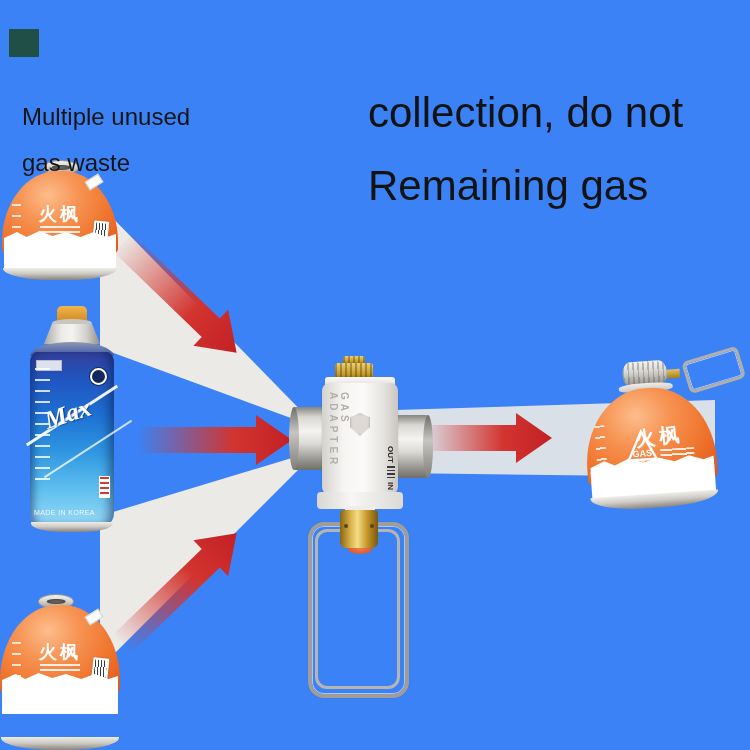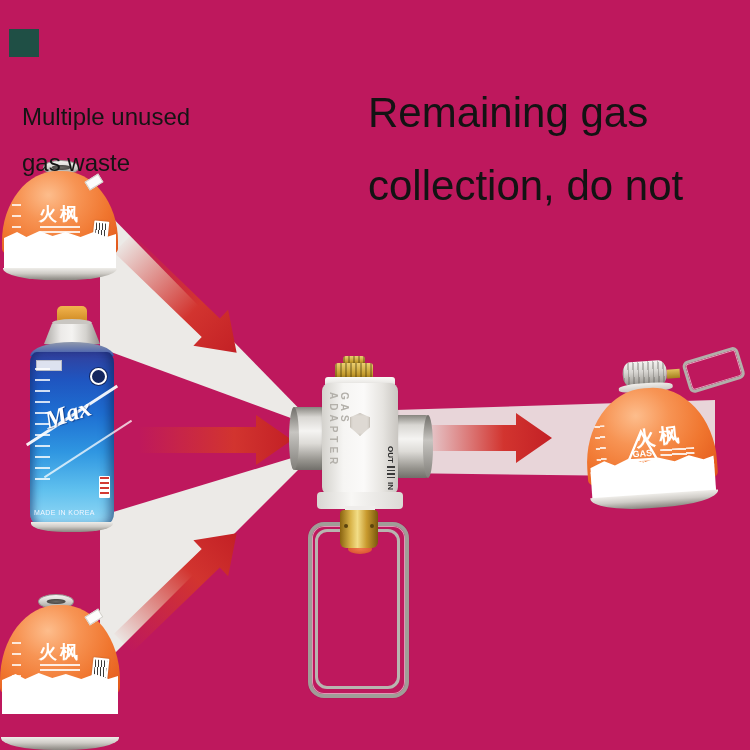--- a/index.html
+++ b/index.html
@@ -1,16 +1,16 @@
 <!DOCTYPE html>
 <html><head>
 <meta charset="utf-8">
 <style>
   html,body{margin:0;padding:0;background:#fff;}
-  #scene{position:relative;width:750px;height:750px;background:#be185d;overflow:hidden;
+  #scene{position:relative;width:750px;height:750px;background:#3b82f6;overflow:hidden;
          font-family:"Liberation Sans",sans-serif;text-decoration:underline;}
   
   .caption{position:absolute;left:22px;top:94px;font-size:24px;line-height:46px;color:#141414;z-index:6;}
   .headline{position:absolute;left:368px;top:76px;font-size:42px;line-height:73px;color:#131313;z-index:6;}
   
   #fx{position:absolute;left:0;top:0;z-index:1;}
   
   .can{position:absolute;z-index:3;}
   .dome{position:absolute;left:0;right:0;
         background:radial-gradient(ellipse at 40% 28%,#fdbd8c 0%,#f79454 30%,#f0762f 62%,#e55d1e 88%,#d9521a 100%);}
@@ -98,22 +98,22 @@
     <path d="M0,-13 H116 V-25 L152,0 L116,25 V13 H0 Z" transform="translate(140,440)" fill="url(#agrad)"></path>
     <path d="M0,-13 H122 V-25 L158,0 L122,25 V13 H0 Z" transform="translate(123,643) rotate(-44)" fill="url(#agrad)"></path>
     <path d="M0,-13 H91 V-25 L127,0 L91,25 V13 H0 Z" transform="translate(425,438)" fill="url(#agrad)"></path>
   </svg>
 
   <div class="caption">
     <div>Multiple unused</div>
     <div>gas waste</div>
   </div>
   <div class="headline">
+    <div>collection, do not</div>
     <div>Remaining gas</div>
-    <div>collection, do not</div>
   </div>
 
   <div class="can" style="left:2px;top:166px;width:116px;height:114px;">
     <div class="valve" style="left:41px;top:-6px;width:34px;height:13px;">
         <i></i>
       </div>
     <div class="dome" style="top:5px;height:86px;border-radius:48% 48% 14% 14% / 82% 82% 10% 10%;"></div>
     <div class="sticker" style="right:16px;top:11px;width:14px;height:8px;transform:rotate(-32deg);"></div>
     <div class="brand" style="top:36px;font-size:18px;">火枫</div>
     <div class="subbars" style="left:38px;top:60px;width:40px;height:7px;"></div>

